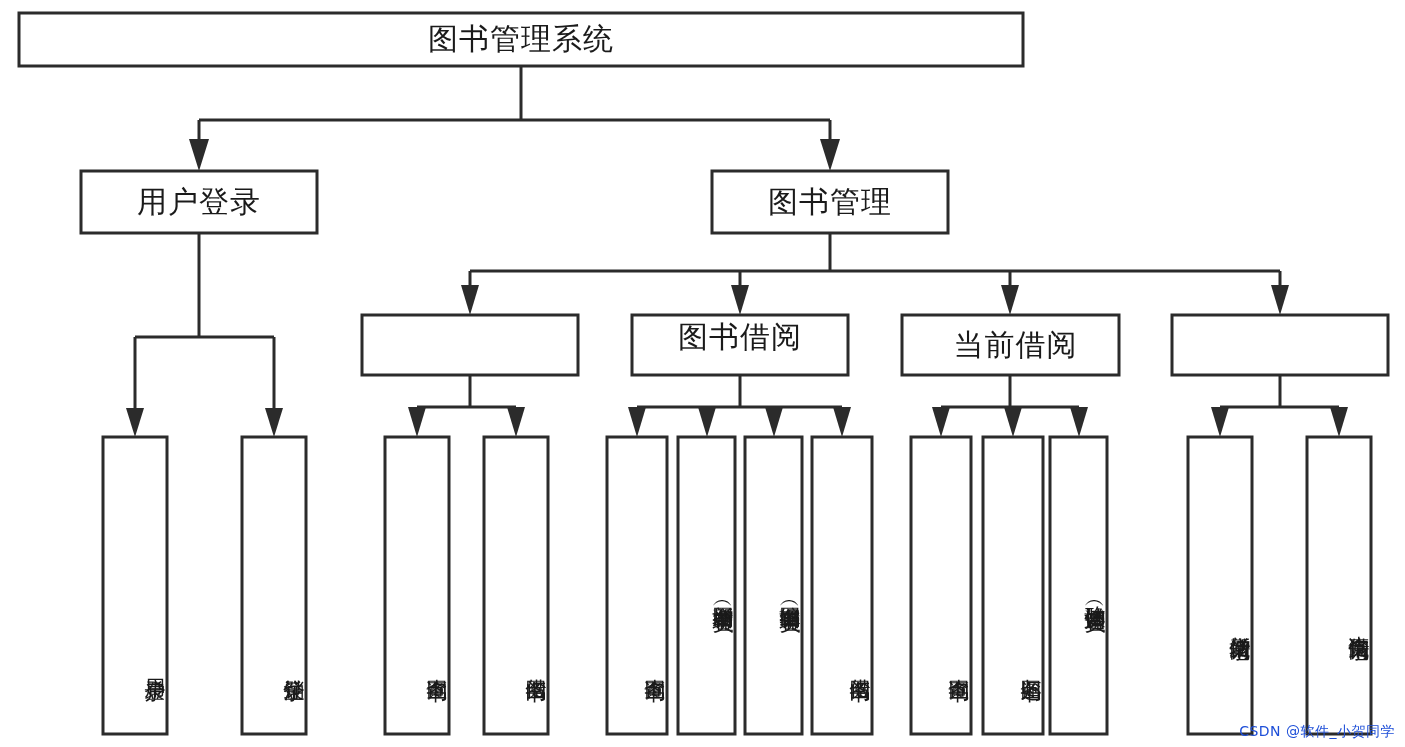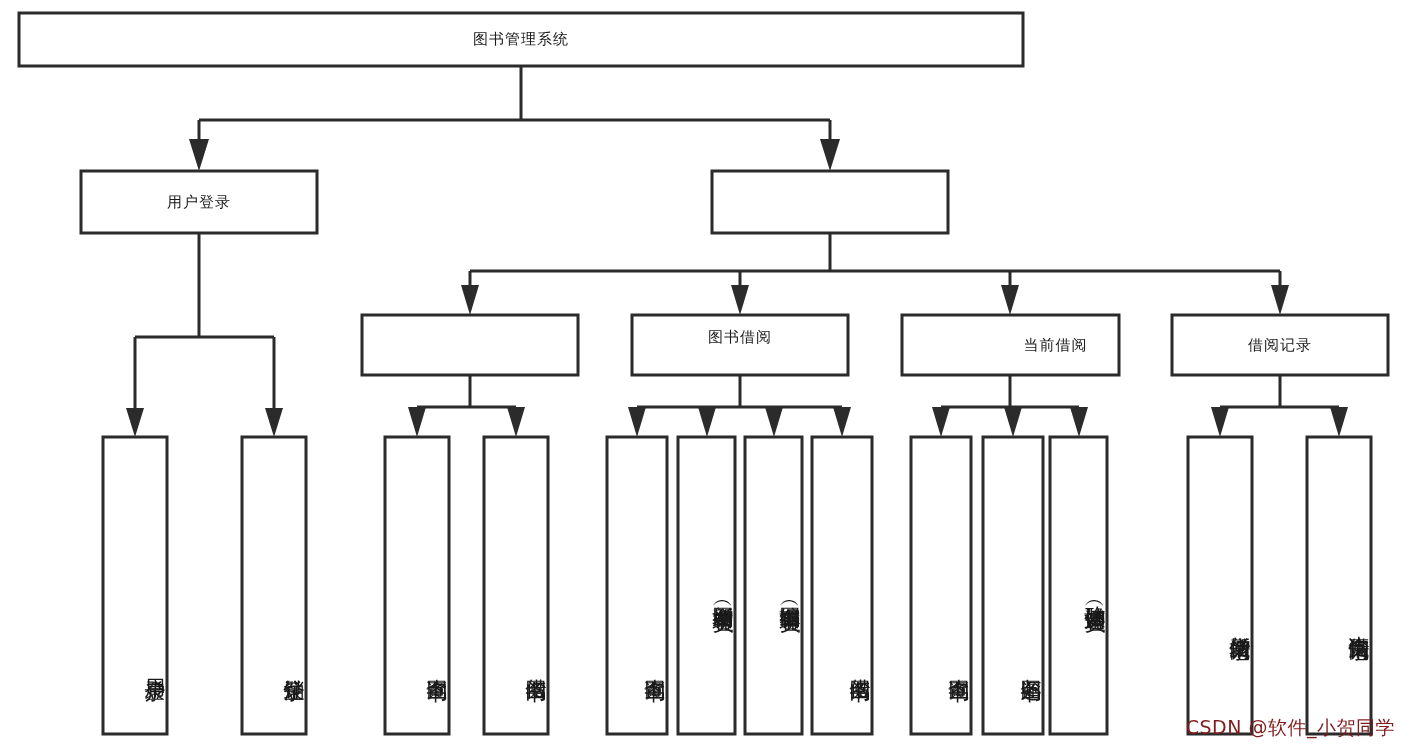--- a/index.html
+++ b/index.html
@@ -54,36 +54,36 @@
     display: flex;
     align-items: flex-start;
     justify-content: center;
     text-align: center;
     white-space: nowrap;
     pointer-events: none;
   }
   .hlabel {
     position: absolute;
     font-family: "DejaVu Sans", "Liberation Sans", sans-serif;
-    font-size: 15px;
+    font-size: 30px;
     color: #1a1a1a;
     letter-spacing: 1px;
     display: flex;
     align-items: center;
     justify-content: center;
     white-space: nowrap;
     pointer-events: none;
   }
   #watermark {
     position: absolute;
     right: 10px;
     bottom: 6px;
     font-family: "DejaVu Sans", "Liberation Sans", sans-serif;
-    font-size: 19px;
-    color: #7f1d1d;
+    font-size: 14px;
+    color: #1d4ed8;
     letter-spacing: 0.5px;
     white-space: nowrap;
   }
 </style>
 </head>
 <body>
 
 <div id="diagram-root">
 
   <svg class="flow" viewBox="0 0 1405 747" xmlns="http://www.w3.org/2000/svg">
@@ -164,24 +164,24 @@
       <rect class="node-rect" x="983" y="437" width="60" height="297"></rect>
       <rect class="node-rect" x="1050" y="437" width="57" height="297"></rect>
       <rect class="node-rect" x="1188" y="437" width="64" height="297"></rect>
       <rect class="node-rect" x="1307" y="437" width="64" height="297"></rect>
     </g>
   </svg>
 
   <div class="hlabel" style="left:19px;  top:13px;  width:1004px; height:53px;">图书管理系统</div>
 
   <div class="hlabel" style="left:81px;  top:171px; width:236px;  height:62px;">用户登录</div>
+  <div class="hlabel" style="left:712px; top:171px; width:236px;  height:62px;">图书管理</div>
 
   <div class="hlabel" style="left:632px; top:315px; width:216px;  height:45px;">图书借阅</div>
-  <div class="hlabel" style="left:902px; top:315px; width:227px;  height:60px;padding-left:40px;">当前借阅</div>
-  <div class="hlabel" style="left:1172px;top:315px; width:216px;  height:60px;">借阅记录</div>
+  <div class="hlabel" style="left:902px; top:315px; width:227px;  height:60px;">当前借阅</div>
 
   <div class="vlabel" style="left:103px; top:437px; width:64px; height:297px; padding-top:78px;">用户登录</div>
   <div class="vlabel" style="left:242px; top:437px; width:64px; height:297px; padding-top:78px;">注销登录</div>
   <div class="vlabel" style="left:385px; top:437px; width:64px; height:297px; padding-top:78px;">查询图书</div>
   <div class="vlabel" style="left:484px; top:437px; width:64px; height:297px; padding-top:78px;">借阅图书</div>
   <div class="vlabel" style="left:607px; top:437px; width:60px; height:297px; padding-top:78px;">查询图书</div>
   <div class="vlabel" style="left:678px; top:437px; width:57px; height:297px; padding-top:8px;">新增图书（管理员）</div>
   <div class="vlabel" style="left:745px; top:437px; width:57px; height:297px; padding-top:8px;">编辑图书（管理员）</div>
   <div class="vlabel" style="left:812px; top:437px; width:60px; height:297px; padding-top:78px;">借阅图书</div>
   <div class="vlabel" style="left:911px; top:437px; width:60px; height:297px; padding-top:78px;">查询图书</div>

